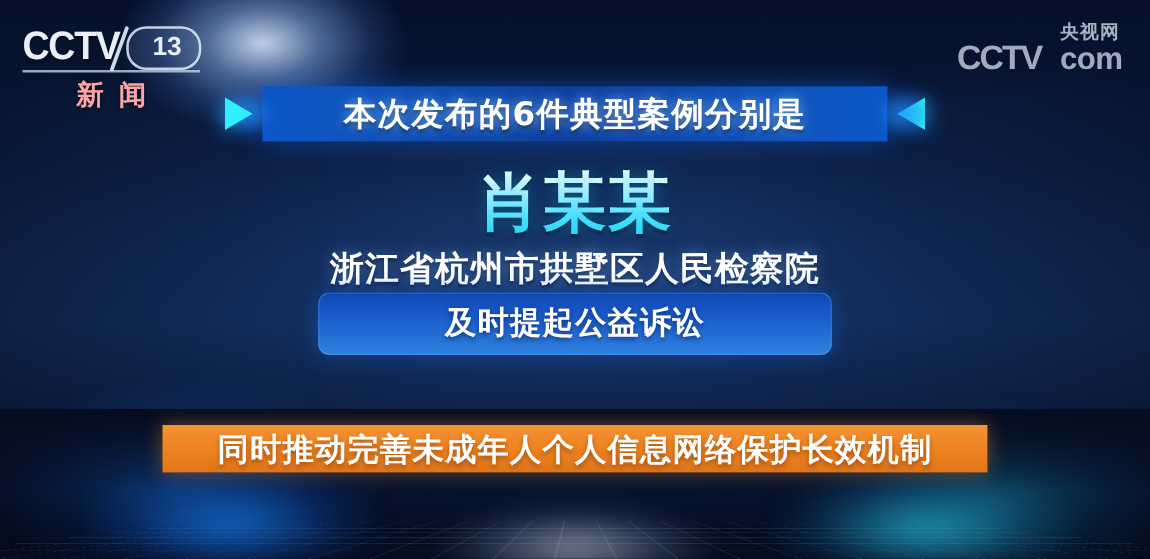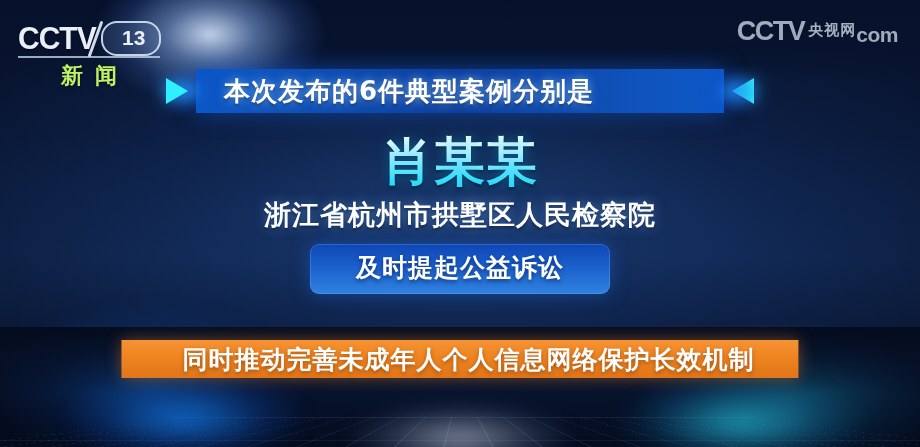--- a/index.html
+++ b/index.html
@@ -145,60 +145,60 @@
     position: absolute; left: -9px; top: -3px;
     width: 3px; height: 38px; background: rgba(225,235,248,0.92);
     transform: rotate(20deg); border-radius: 2px;
   }
   .cctv13-rule {
     width: 142px; height: 2px; background: rgba(205,220,242,0.75);
     margin-top: 2px;
   }
   .cctv13-sub {
     margin-top: 3px; text-align: center; width: 142px;
-    font-size: 22px; font-weight: 700; color: #bef264;
+    font-size: 22px; font-weight: 700; color: #fca5a5;
     letter-spacing: 12px; text-indent: 12px;
     text-shadow: 0 1px 3px rgba(0,0,0,0.5);
     font-family: "DejaVu Sans", sans-serif;
   }
 
   
   .cctvcom {
     position: absolute; right: 22px; top: 18px;
     z-index: 6; opacity: .82;
     display: flex; align-items: flex-end; gap: 4px;
   }
   .cctvcom-left {
     font-size: 27px; font-weight: 700; letter-spacing: -1.5px;
     color: #c3cddd; line-height: 1;
   }
-  .cctvcom-right { display: flex; align-items: flex-start; }
+  .cctvcom-right { display: flex; flex-direction: column; align-items: flex-start; margin-left: 11px; }
   .cctvcom-cn {
     font-size: 15px; font-weight: 700; color: #c9d3e2; line-height: 1.05;
     letter-spacing: 1px;
     font-family: "DejaVu Sans", sans-serif;
   }
   .cctvcom-com {
-    font-size: 21px; font-weight: 700; color: #c3cddd;
+    font-size: 25px; font-weight: 700; color: #c3cddd;
     line-height: 1; letter-spacing: -0.5px; margin-top: 1px;
   }
 
   
   .title-wrap {
     position: absolute; left: 0; right: 0; top: 69px; height: 44px;
     z-index: 5;
     display: flex; align-items: center; justify-content: center;
   }
   .title-band {
     position: relative;
     width: 500px; height: 44px;
     background: linear-gradient(90deg,
         #0b57c8 0%, #0f54bd 12%, #0d3f9e 50%, #0f55bf 88%, #0b57c8 100%);
     box-shadow: 0 0 22px rgba(20,90,210,0.55);
-    display: flex; align-items: center;  padding-left: 28px;
+    display: flex; align-items: center; justify-content: center;
   }
   .title-text {
     font-size: 26px; font-weight: 700; color: #ffffff;
     font-family: "DejaVu Sans", sans-serif;
     letter-spacing: 1px;
     text-shadow: 0 0 10px rgba(140,200,255,0.85), 0 2px 3px rgba(0,8,30,0.6);
   }
   .arrow {
     position: absolute; top: 50%; margin-top: -13px;
     width: 0; height: 0;
@@ -263,23 +263,23 @@
     position: absolute; left: 0; right: 0; top: 197px;
     z-index: 5; text-align: center;
     font-size: 27px; font-weight: 700; color: #ffffff;
     font-family: Liberation Serif, serif;
     letter-spacing: 1px;
     text-shadow: 0 0 12px rgba(120,185,255,0.55), 0 2px 3px rgba(0,10,36,0.75);
   }
 
   
   .blue-box {
-    position: absolute; left: 50%; top: 244px;
+    position: absolute; left: 50%; top: 234px;
     transform: translateX(-50%);
-    width: 300px; padding: 7px 0 10px;
+    width: 411px; padding: 7px 0 10px;
     border-radius: 9px;
     background: linear-gradient(180deg, #0f47b4 0%, #1a5ecb 42%, #2f82e0 100%);
     box-shadow: 0 0 18px rgba(25,95,205,0.55), inset 0 0 0 1px rgba(120,175,245,0.30);
     z-index: 5;
     text-align: center;
   }
   .blue-box-line {
     font-size: 25px; font-weight: 700; color: #ffffff;
     font-family: "DejaVu Sans", sans-serif;
     letter-spacing: 1px; line-height: 1.32;
@@ -288,21 +288,20 @@
 
   
   .orange-band {
     position: absolute; left: 50%; top: 340px;
     transform: translateX(-50%);
     width: 660px; height: 38px;
     background: linear-gradient(180deg, #f59334 0%, #ef8421 45%, #e0751a 100%);
     box-shadow: 0 0 16px rgba(235,130,35,0.45);
     display: flex; align-items: center; justify-content: center;
     z-index: 5;
-    padding-left: 17px;
   }
   .orange-text {
     font-size: 25px; font-weight: 700; color: #ffffff;
     font-family: "DejaVu Sans", sans-serif;
     letter-spacing: 1px;
     text-shadow: 0 2px 4px rgba(110,45,0,0.55);
   }
 </style>
 </head>
 <body>

